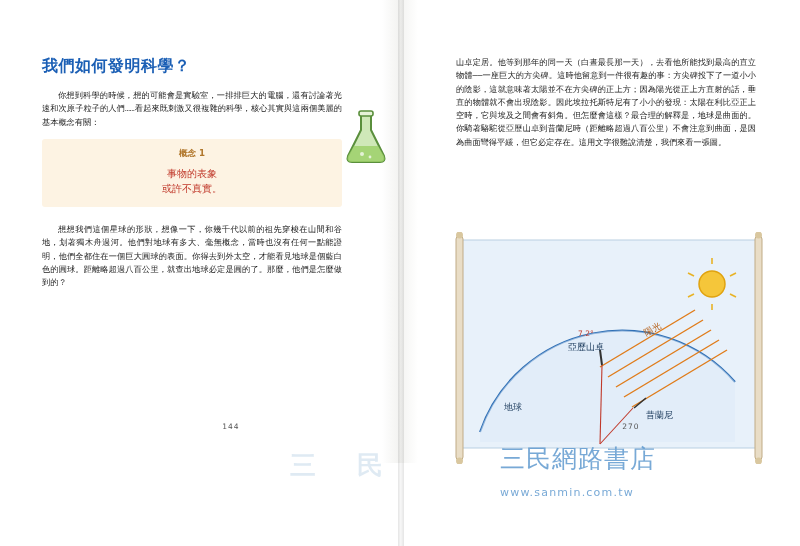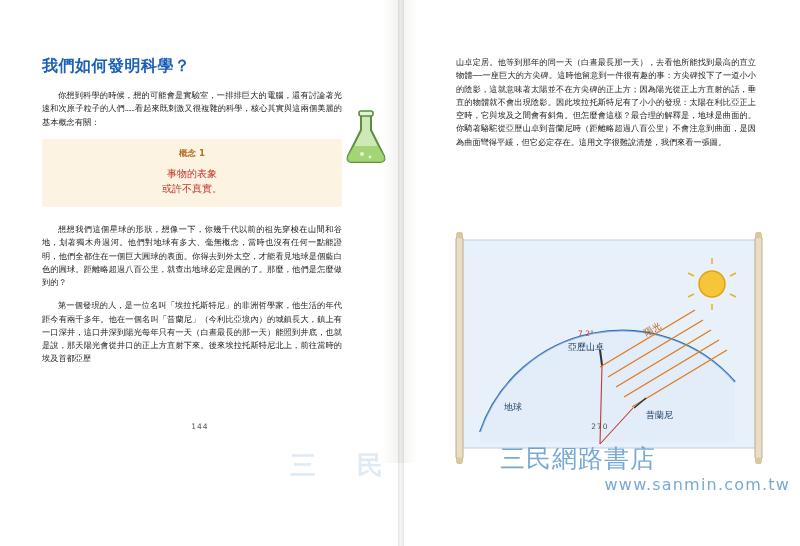--- a/index.html
+++ b/index.html
@@ -90,43 +90,43 @@
     width:318px;height:232px;
   }
   .page-num{
     position:absolute;
     bottom:32px;
     width:100%;
     text-align:center;
     font-size:7.5px;
     color:#555;
     letter-spacing:1px;
+    padding-left:31px;
   }
 
   
   .wm{
     position:absolute;
     left:500px;top:446px;
     width:290px;height:72px;
     pointer-events:none;
     z-index:9;
   }
   .wm .wm-main{
     font-size:25px;
     font-weight:normal;
     color:rgba(90,150,205,0.82);
     letter-spacing:1px;
     line-height:1;
   }
   .wm .wm-sub{
-    font-size:16px;
+    font-size:11px;
     color:rgba(90,150,205,0.82);
     letter-spacing:1.2px;
-    margin-top:4px;
-    text-align:right;
+    margin-top:15px;
   }
   .wm .wm-ghost{
     position:absolute;
     left:-210px;top:2px;
     font-size:26px;
     font-weight:bold;
     color:rgba(150,185,215,0.30);
     letter-spacing:16px;
     white-space:nowrap;
   }
@@ -143,21 +143,20 @@
 
       <div class="concepts">
         <div class="concept">
           <div class="ctitle">概念 1</div>
           <div class="cbody" style="white-space:pre-line;">事物的表象
 或許不真實。</div>
         </div>
       </div>
 
       <p>想想我們這個星球的形狀，想像一下，你幾千代以前的祖先穿梭在山間和谷地，划著獨木舟過河。他們對地球有多大、毫無概念，當時也沒有任何一點能證明，他們全都住在一個巨大圓球的表面。你得去到外太空，才能看見地球是個藍白色的圓球。距離略超過八百公里，就查出地球必定是圓的了。那麼，他們是怎麼做到的？</p>
-      <p>第一個發現的人，是一位名叫「埃拉托斯特尼」的非洲哲學家，他生活的年代距今有兩千多年。他在一個名叫「昔蘭尼」（今利比亞境內）的城鎮長大，鎮上有一口深井，這口井深到陽光每年只有一天（白晝最長的那一天）能照到井底，也就是說，那天陽光會從井口的正上方直射下來。後來埃拉托斯特尼北上，前往當時的埃及首都亞歷</p>
     </div>
 
     <div class="flask-wrap">
       <svg viewBox="0 0 52 56" width="52" height="56">
         <path d="M21 4 L31 4 L31 20 L44 46 Q46 52 40 52 L12 52 Q6 52 8 46 L21 20 Z" fill="#cfe8b8" stroke="#5a8f3c" stroke-width="2" stroke-linejoin="round"></path>
         <path d="M14 36 L38 36 L44 46 Q46 52 40 52 L12 52 Q6 52 8 46 Z" fill="#9ed06a" opacity="0.85"></path>
         <rect x="19" y="1" width="14" height="5" rx="2" fill="#e6f2d8" stroke="#5a8f3c" stroke-width="1.6"></rect>
         <circle cx="22" cy="44" r="2" fill="#ffffff" opacity="0.7"></circle>
         <circle cx="30" cy="47" r="1.4" fill="#ffffff" opacity="0.7"></circle>
       </svg>

